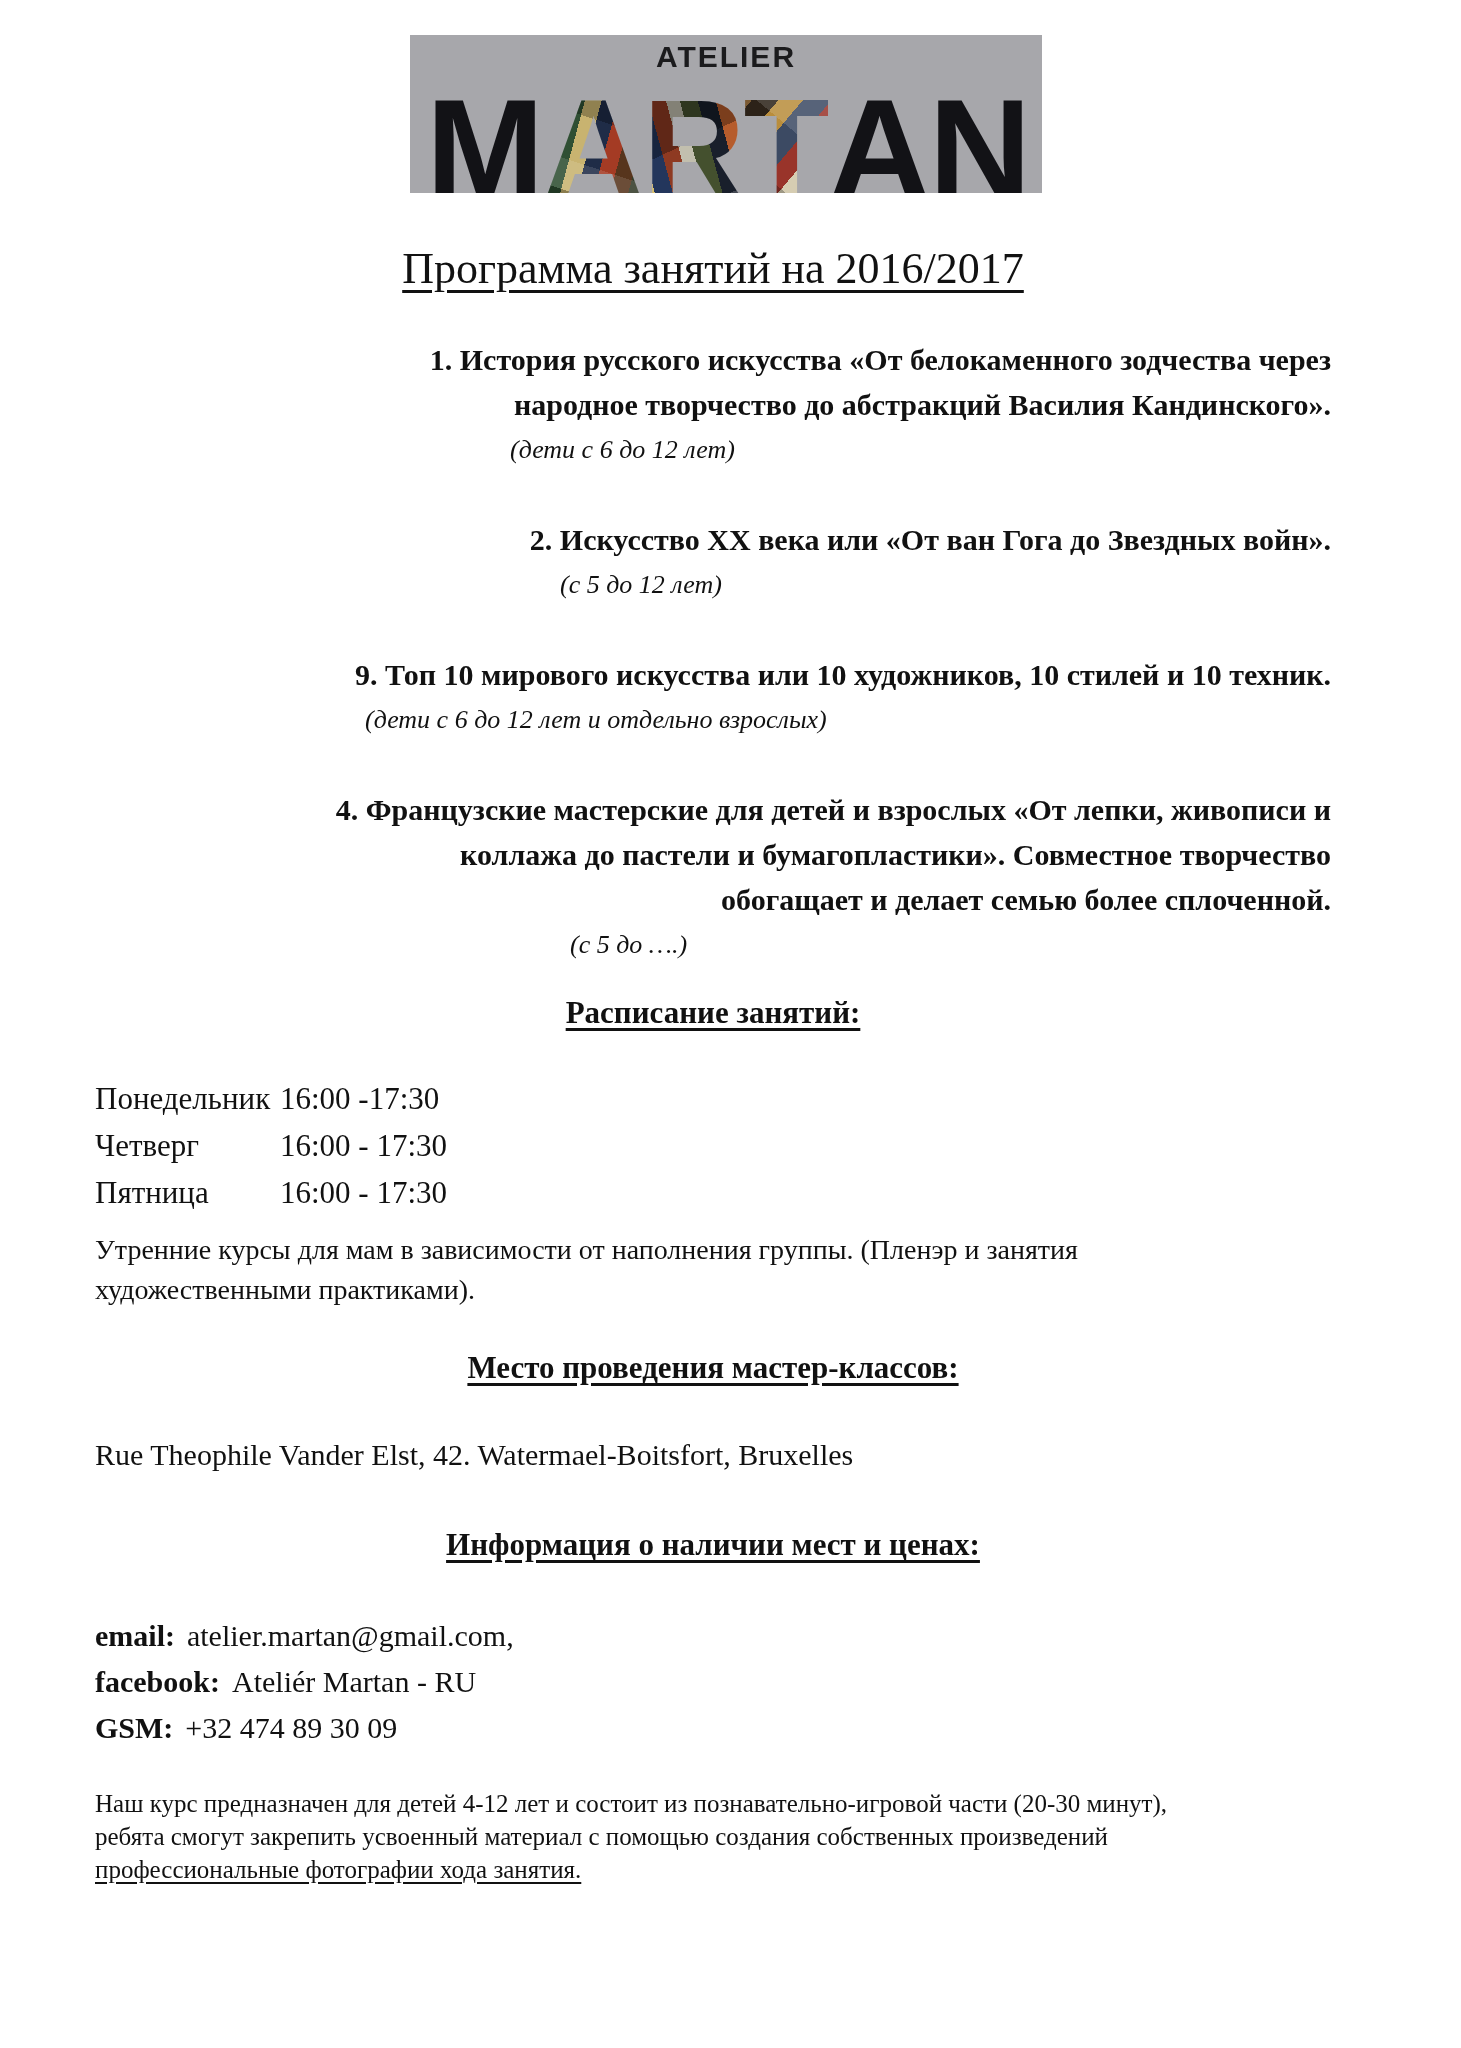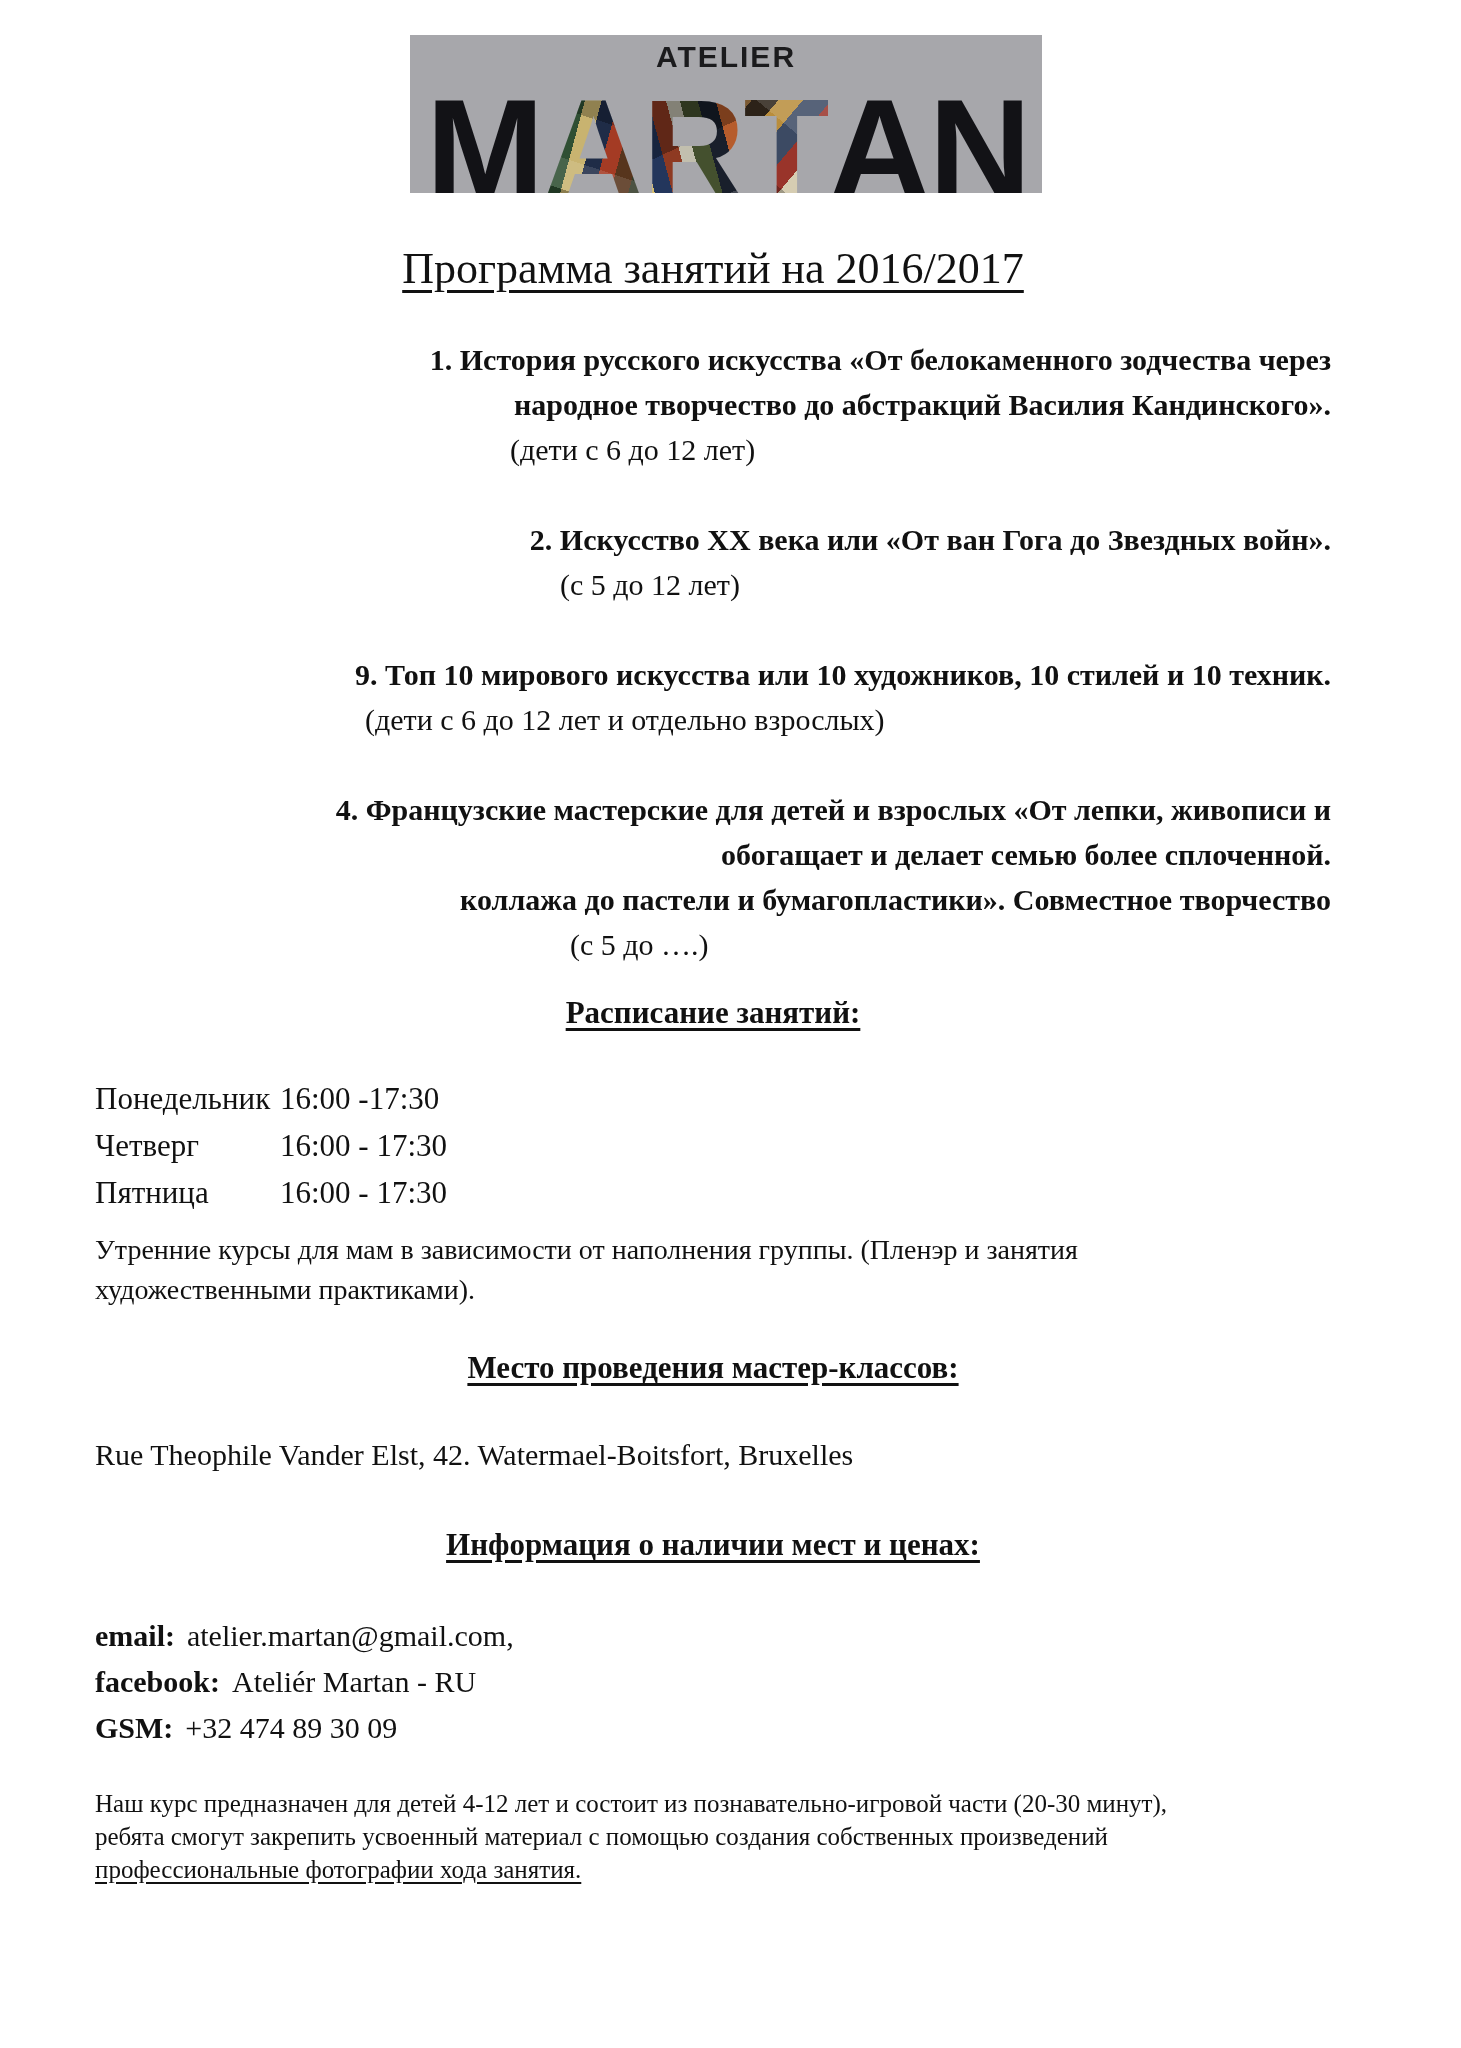--- a/index.html
+++ b/index.html
@@ -56,21 +56,21 @@
     font-weight:400; font-size:44px; line-height:1.18;
     text-decoration:underline;
     text-decoration-thickness:3px;
     text-underline-offset:7px;
   }
 
   .programs { margin-top:42px; }
   .program { margin-bottom:45px; }
   .program:last-child { margin-bottom:0; }
   .pline { font-weight:700; font-size:30px; line-height:45px; white-space:nowrap;text-align:right; }
-  .ages  { font-weight:400; font-size:30px; line-height:45px; white-space:nowrap; }
+  .ages  { font-weight:400; font-size:26px; line-height:45px; white-space:nowrap;font-style:italic; }
   .ages-1 { padding-left:415px; }
   .ages-2 { padding-left:465px; }
   .ages-3 { padding-left:270px; }
   .ages-4 { padding-left:475px; }
 
   .section-heading {
     text-align:center;
     font-weight:700; font-size:31px; line-height:44px;
     text-decoration:underline;
     text-decoration-thickness:3px;
@@ -135,22 +135,22 @@
         <div class="ages ages-2">(с 5 до 12 лет)</div>
       </div>
 
       <div class="program">
         <div class="pline">9. Топ 10 мирового искусства или 10 художников, 10 стилей и 10 техник.</div>
         <div class="ages ages-3">(дети с 6 до 12 лет и отдельно взрослых)</div>
       </div>
 
       <div class="program">
         <div class="pline">4. Французские мастерские для детей и взрослых «От лепки, живописи и</div>
+        <div class="pline">коллажа до пастели и бумагопластики». Совместное творчество</div>
         <div class="pline">обогащает и делает семью более сплоченной.</div>
-        <div class="pline">коллажа до пастели и бумагопластики». Совместное творчество</div>
         <div class="ages ages-4">(с 5 до ….)</div>
       </div>
 
     </div>
 
     <h2 class="section-heading schedule-heading">Расписание занятий:</h2>
 
     <div class="schedule">
       <div class="srow">
         <span class="day">Понедельник</span><span class="time">16:00 -17:30</span>

